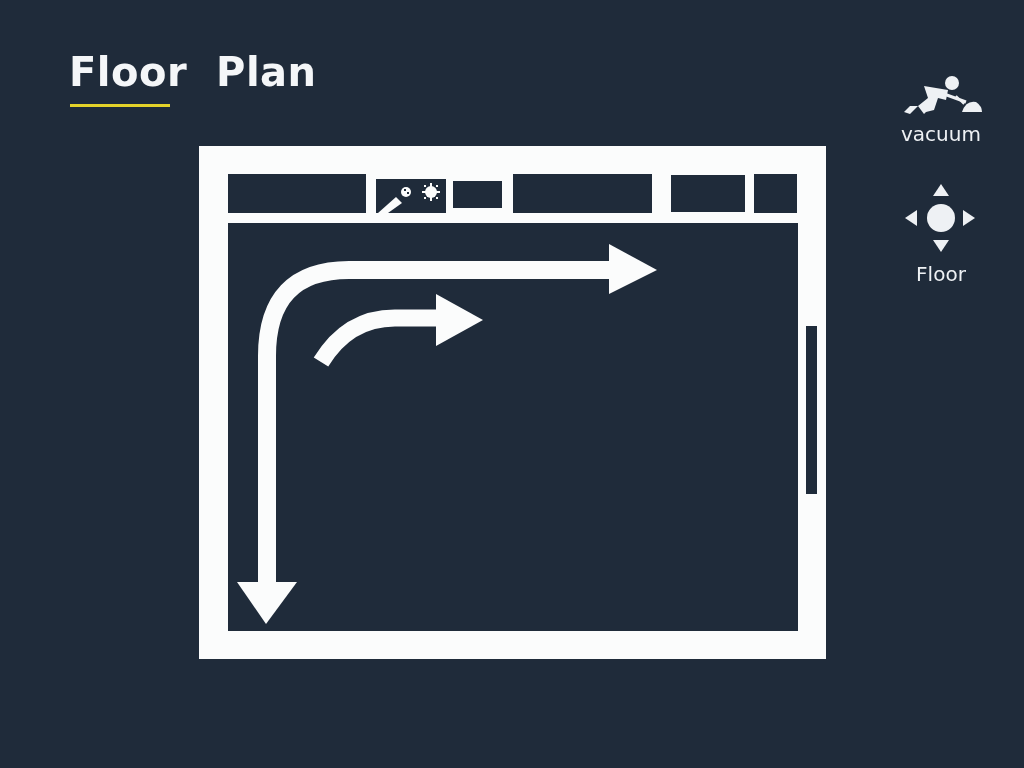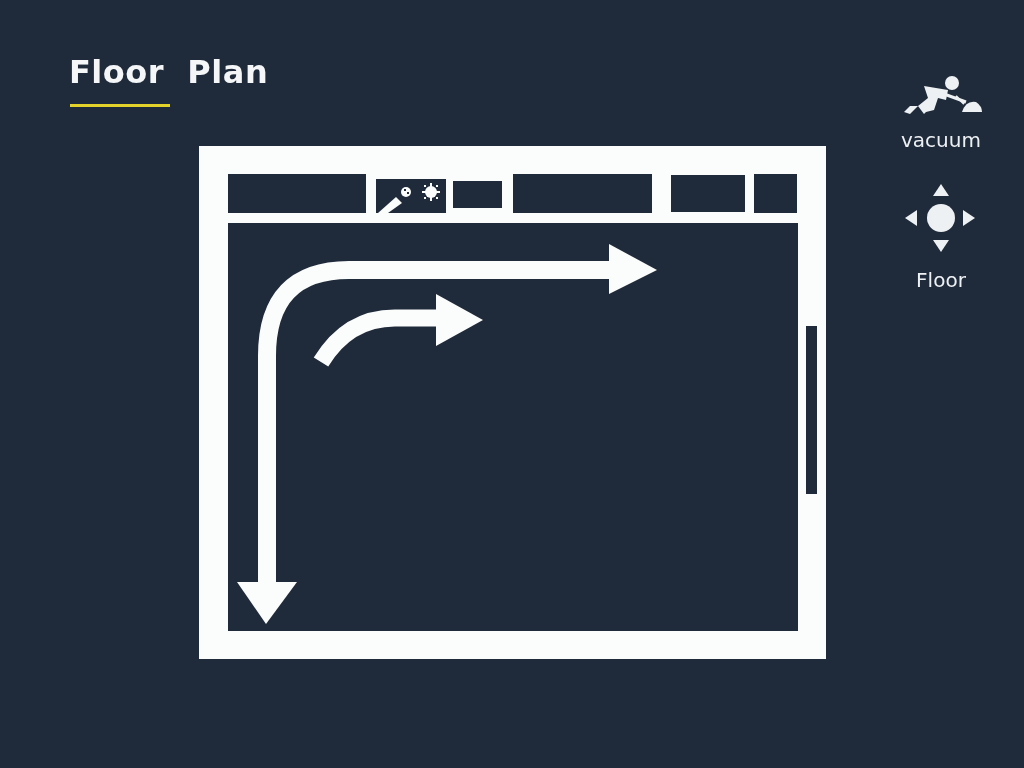--- a/index.html
+++ b/index.html
@@ -6,21 +6,21 @@
       margin: 0; padding: 0;
       width: 1024px; height: 768px;
       background: #1f2b3a;
       overflow: hidden;
       font-family: "DejaVu Sans", "Liberation Sans", sans-serif;
     }
     .screen { position: relative; width: 1024px; height: 768px; background: #1f2b3a; }
 
     .page-title {
       position: absolute; left: 69px; top: 50px;
-      color: #f4f6f8; font-size: 32px; font-weight: bold;
+      color: #f4f6f8; font-size: 40px; font-weight: bold;
       letter-spacing: 0.5px; white-space: pre;
       line-height: 44px;
     }
     .title-underline {
       position: absolute; left: 70px; top: 104px;
       width: 100px; height: 3px; background: #e3d22a;
     }
 
     
     .plan-frame {
@@ -45,21 +45,21 @@
     .paths { position: absolute; left: 0; top: 0; }
 
     
     .mode {
       position: absolute; width: 110px; text-align: center;
       color: #eef1f4; font-size: 20px;
     }
     .mode-vacuum { left: 886px; top: 76px; }
     .mode-wiping { left: 886px; top: 180px; }
     .mode svg { display: block; margin: 0 auto; }
-    .mode-label { display: block; margin-top: 12px; line-height: 24px; }
+    .mode-label { display: block; margin-top: 6px; line-height: 24px; }
   </style>
 </head>
 <body>
 
 <div class="screen">
 
   <div class="page-title">Floor  Plan</div>
   <div class="title-underline"></div>
 
   <div class="plan-frame">

